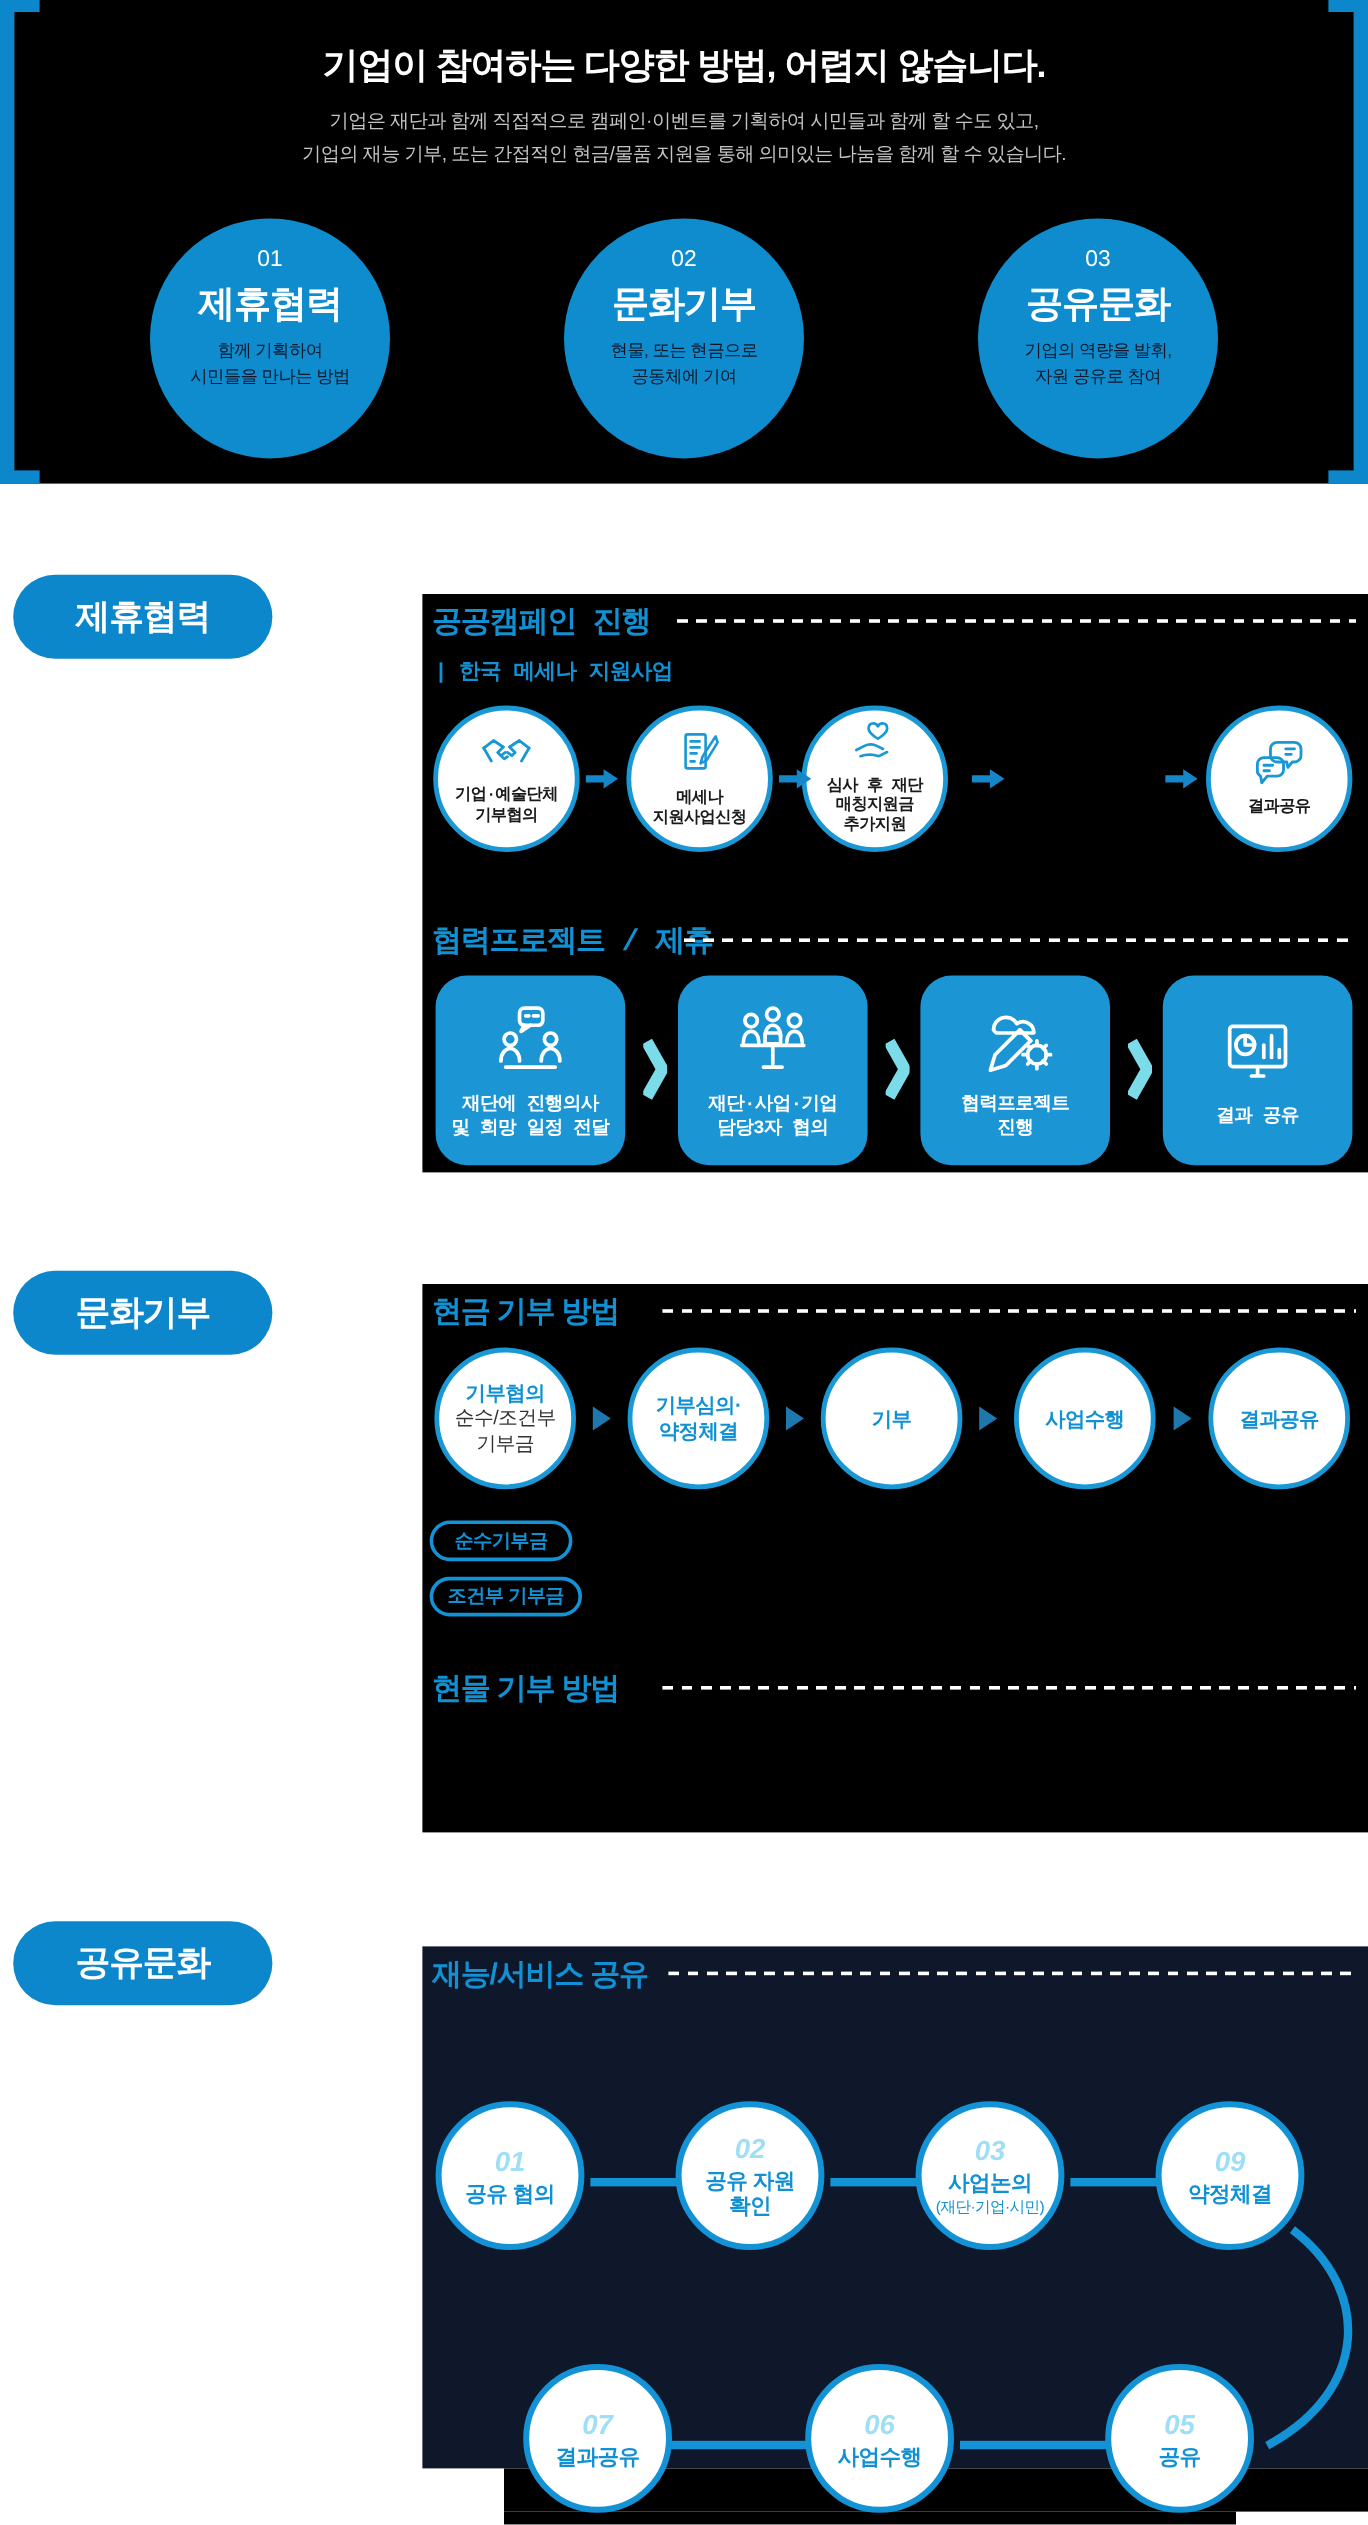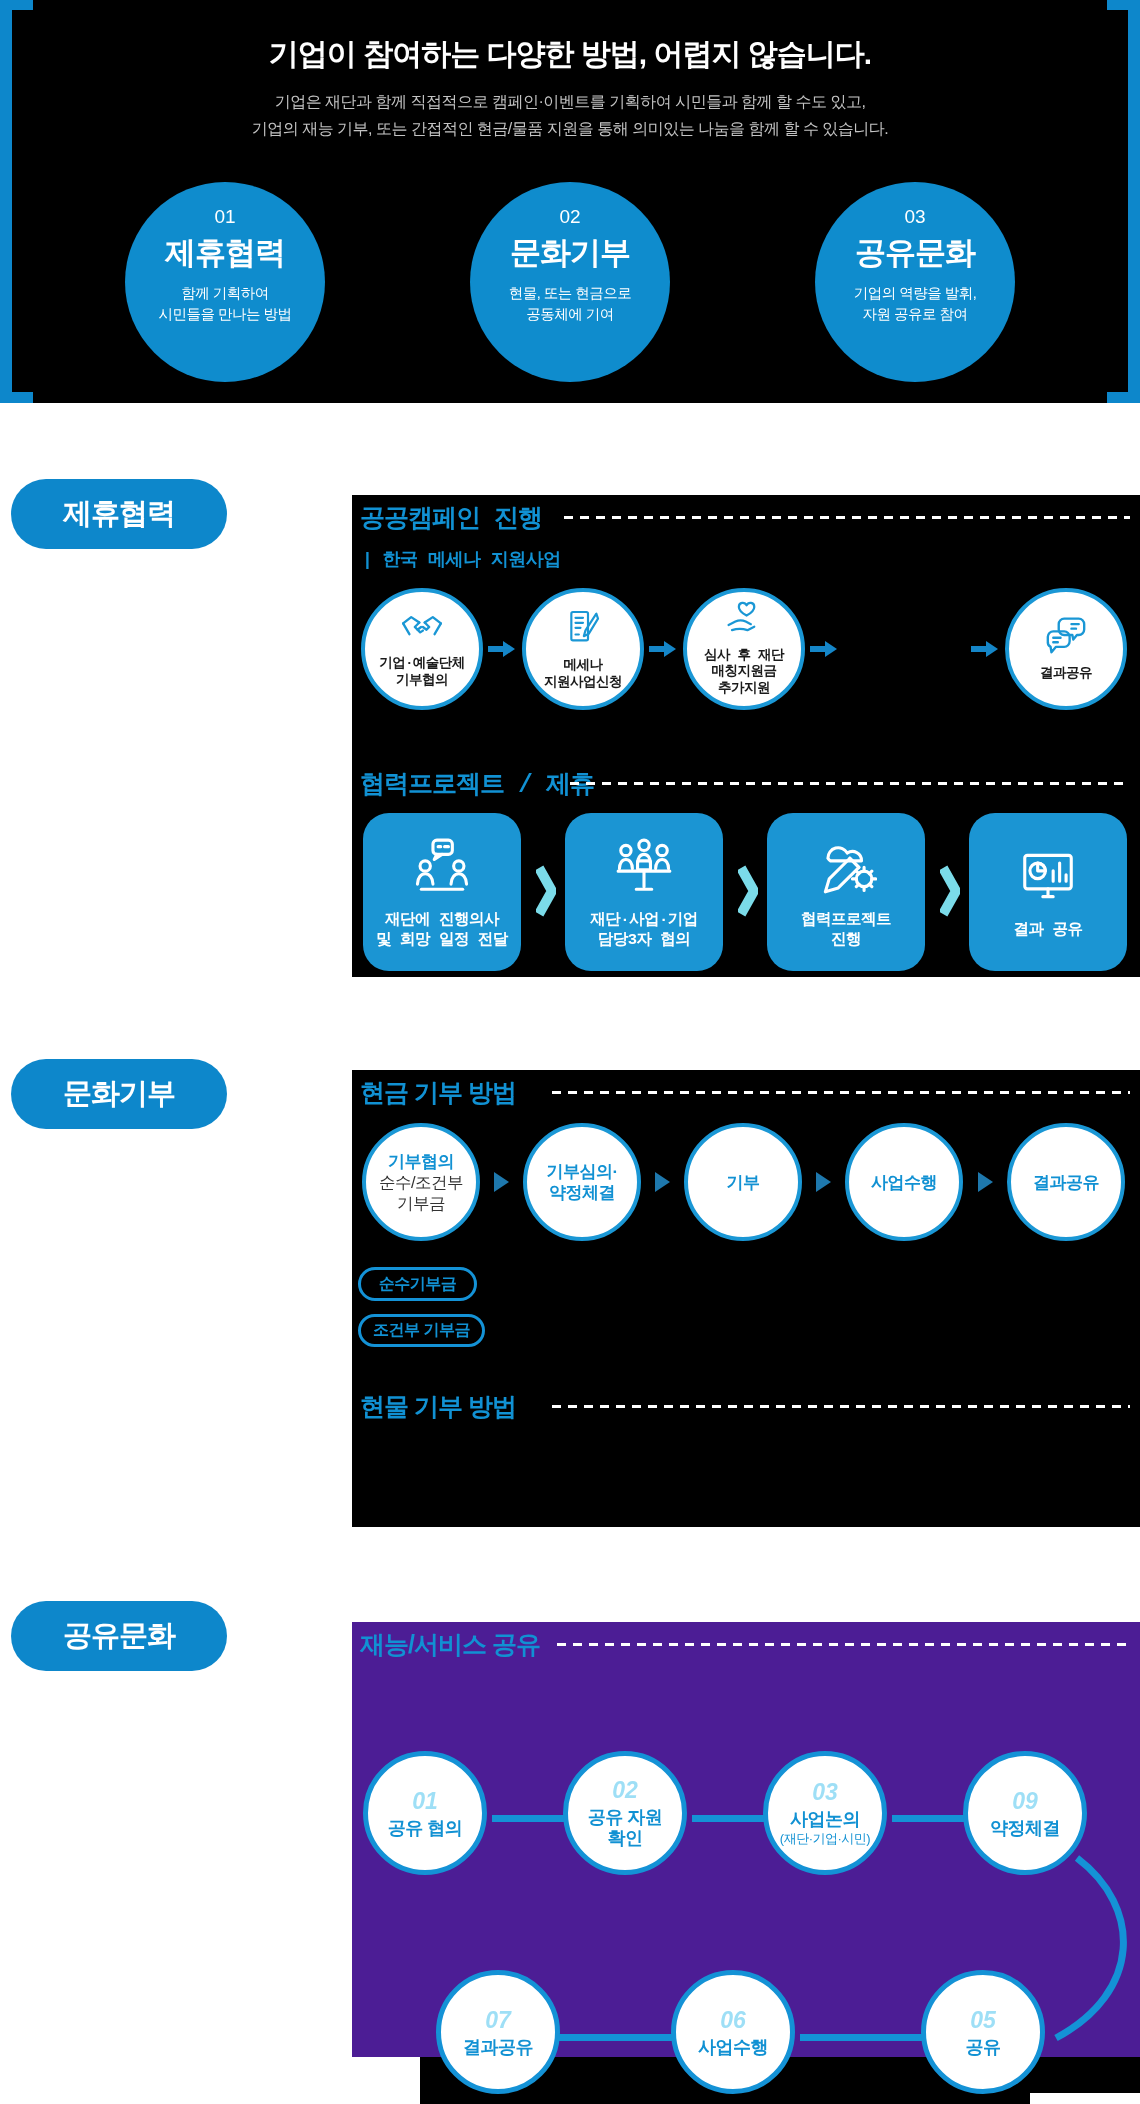--- a/index.html
+++ b/index.html
@@ -11,21 +11,21 @@
   .header { position:absolute; left:0; top:0; width:1140px; height:403px; background:#000; }
   .corner { position:absolute; background:#0d87cb; }
   .header-title { position:absolute; left:0; top:34px; width:100%; text-align:center;
                   color:#fff; font-size:30px; font-weight:bold; letter-spacing:-1px; }
   .header-sub { position:absolute; left:0; top:88px; width:100%; text-align:center;
                 color:#c3c3c3; font-size:16px; line-height:27px; letter-spacing:-0.5px; }
   .hcard { position:absolute; top:182px; width:200px; height:200px; border-radius:50%;
            background:#0f8ccd; text-align:center; color:#fff; }
   .hcard-num { margin-top:24px; font-size:19px; }
   .hcard-title { margin-top:4px; font-size:31px; font-weight:bold; letter-spacing:-1px; }
-  .hcard-desc { margin-top:9px; font-size:14.5px; line-height:21px; color:#ffffff; letter-spacing:-0.5px; }
+  .hcard-desc { margin-top:9px; font-size:14.5px; line-height:21px; color:#0f172a; letter-spacing:-0.5px; }
 
   
   .pill { position:absolute; left:11px; width:216px; height:70px; border-radius:35px;
           background:#0d87cb; color:#fff; font-size:29px; font-weight:bold; letter-spacing:-1px;
           display:flex; align-items:center; justify-content:center; }
 
   
   .block { position:absolute; left:352px; width:788px; background:#000; z-index:2; }
   .h-blue { position:absolute; color:#1191d3; font-weight:bold; font-size:25px; letter-spacing:-1px; white-space:nowrap; }
   .h-sub  { position:absolute; color:#1191d3; font-weight:bold; font-size:18px; letter-spacing:-0.5px; white-space:nowrap; }
@@ -148,21 +148,21 @@
             <path d="M15 13h9M15 19h9M15 25h6M15 33h4"></path>
           <path d="M40 8L27 28l-2 7 6-3 11-18z"></path>
         </svg>
       </span>
       <div class="cap">
         <span>메세나</span>
         <span>지원사업신청</span>
       </div>
     </div>
 
-    <div class="fcirc" style="left:331px;top:93px;width:122px;height:122px;">
+    <div class="fcirc" style="left:316px;top:93px;width:122px;height:122px;">
       <span class="ic">
         <svg width="42" height="36" viewBox="0 0 48 42" fill="none" stroke="currentColor" stroke-width="2.6" stroke-linecap="round" stroke-linejoin="round">
           <path d="M27 5c2-4 9-4 9 2 0 5-9 10-9 10s-9-5-9-10c0-6 7-6 9-2z"></path>
           <path d="M6 28l8-4c4-2 8-2 12 0l6 3"></path>
             <path d="M10 34c6-2 12-2 18 0l8-4"></path>
         </svg>
       </span>
       <div class="cap">
         <span>심사 후 재단</span>
         <span>매칭지원금</span>
@@ -325,21 +325,21 @@
 
     <div class="h-blue" style="left:8px;top:320px;">현물 기부 방법</div>
     <div class="dash" style="left:200px;right:10px;top:335px;"></div>
   </div>
 
   <div class="pill" style="top:1601px;">공유문화</div>
 
   <div class="strip" style="left:420px;top:2057px;width:720px;height:36px;"></div>
   <div class="strip" style="left:420px;top:2093px;width:610px;height:11px;"></div>
 
-  <div class="block" style="top:1622px;height:435px;background:#4c1d95;">
+  <div class="block" style="top:1622px;height:435px;background:#0f172a;">
     <div class="h-blue" style="left:8px;top:6px;">재능/서비스 공유</div>
     <div class="dash" style="left:205px;right:10px;top:21px;"></div>
 
     <div class="sline" style="left:140px;top:193px;width:76px;"></div>
     <div class="sline" style="left:340px;top:193px;width:76px;"></div>
     <div class="sline" style="left:540px;top:193px;width:76px;"></div>
 
     <div class="sline" style="left:198px;top:412px;width:126px;"></div>
     <div class="sline" style="left:448px;top:412px;width:126px;"></div>
 

